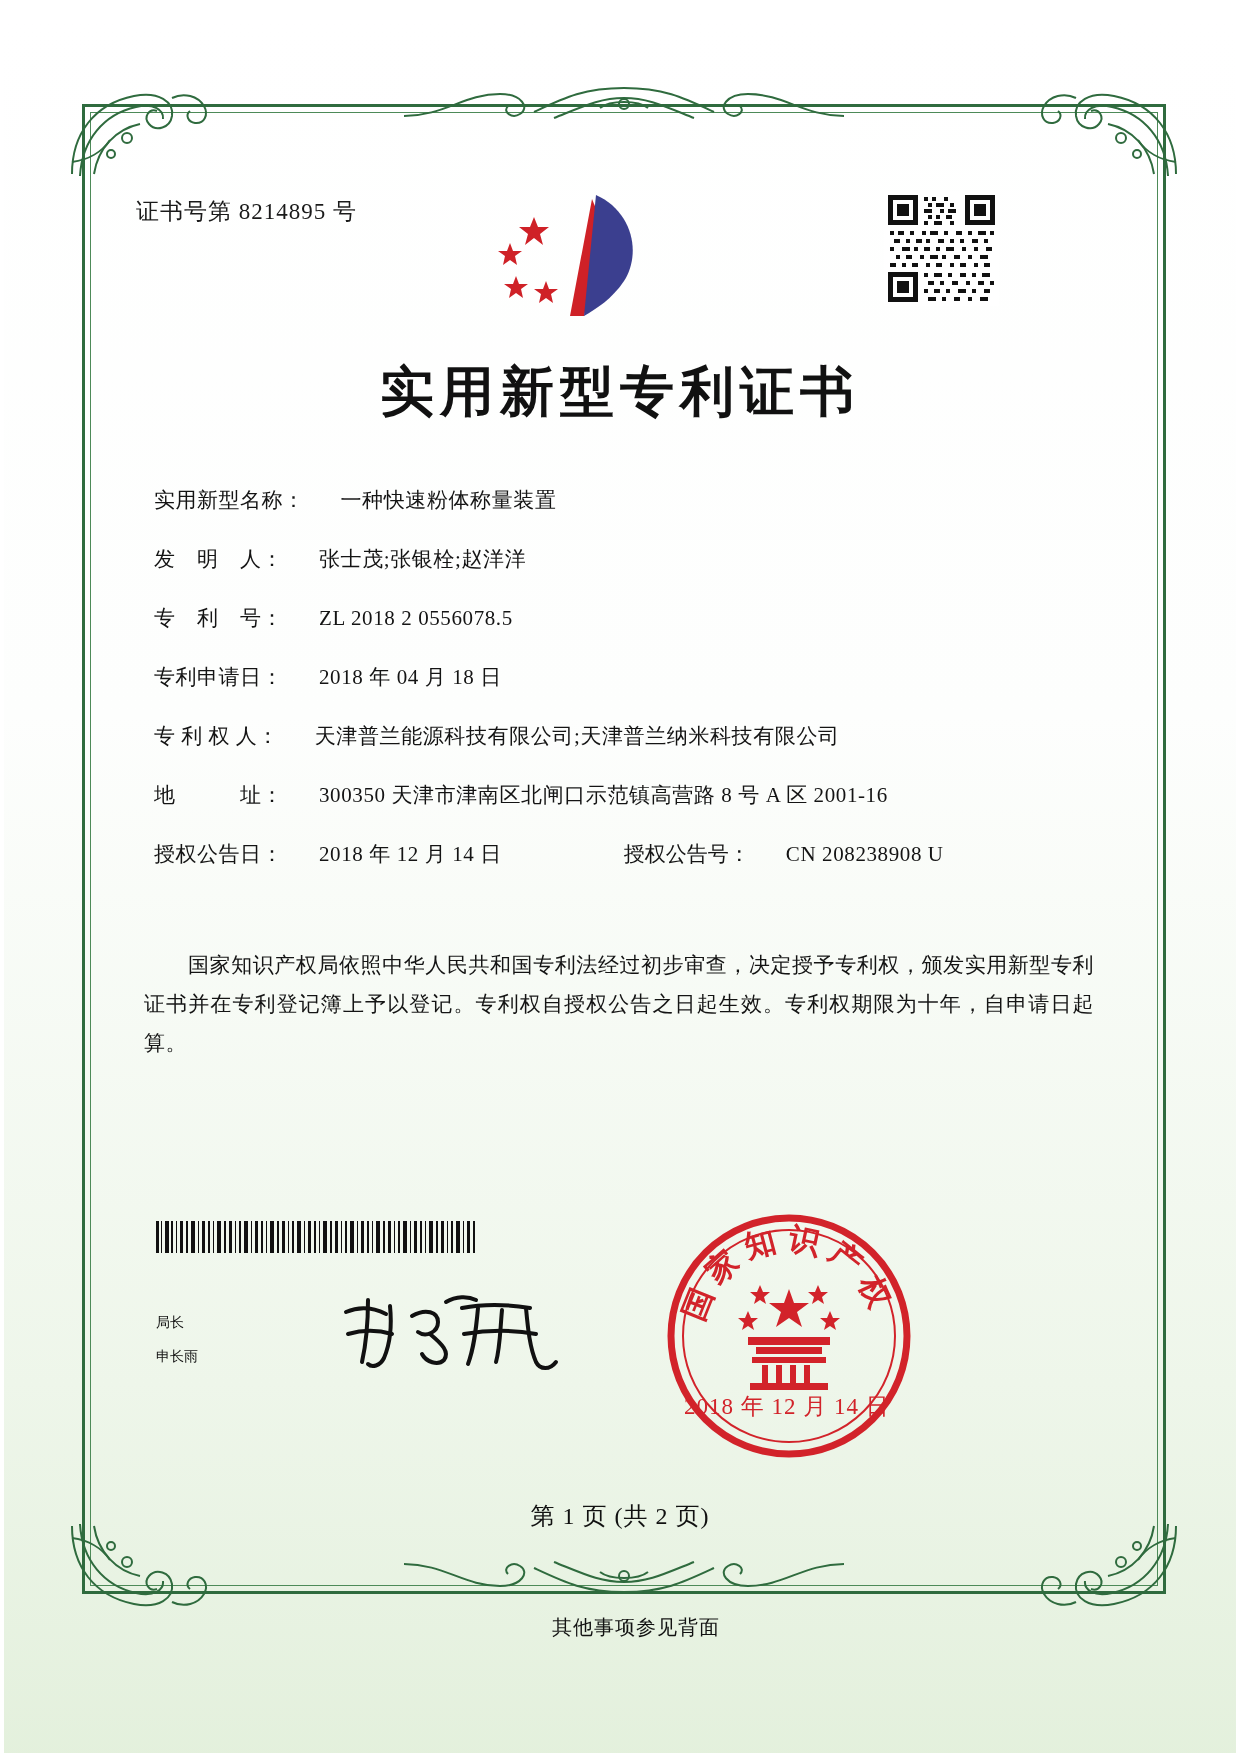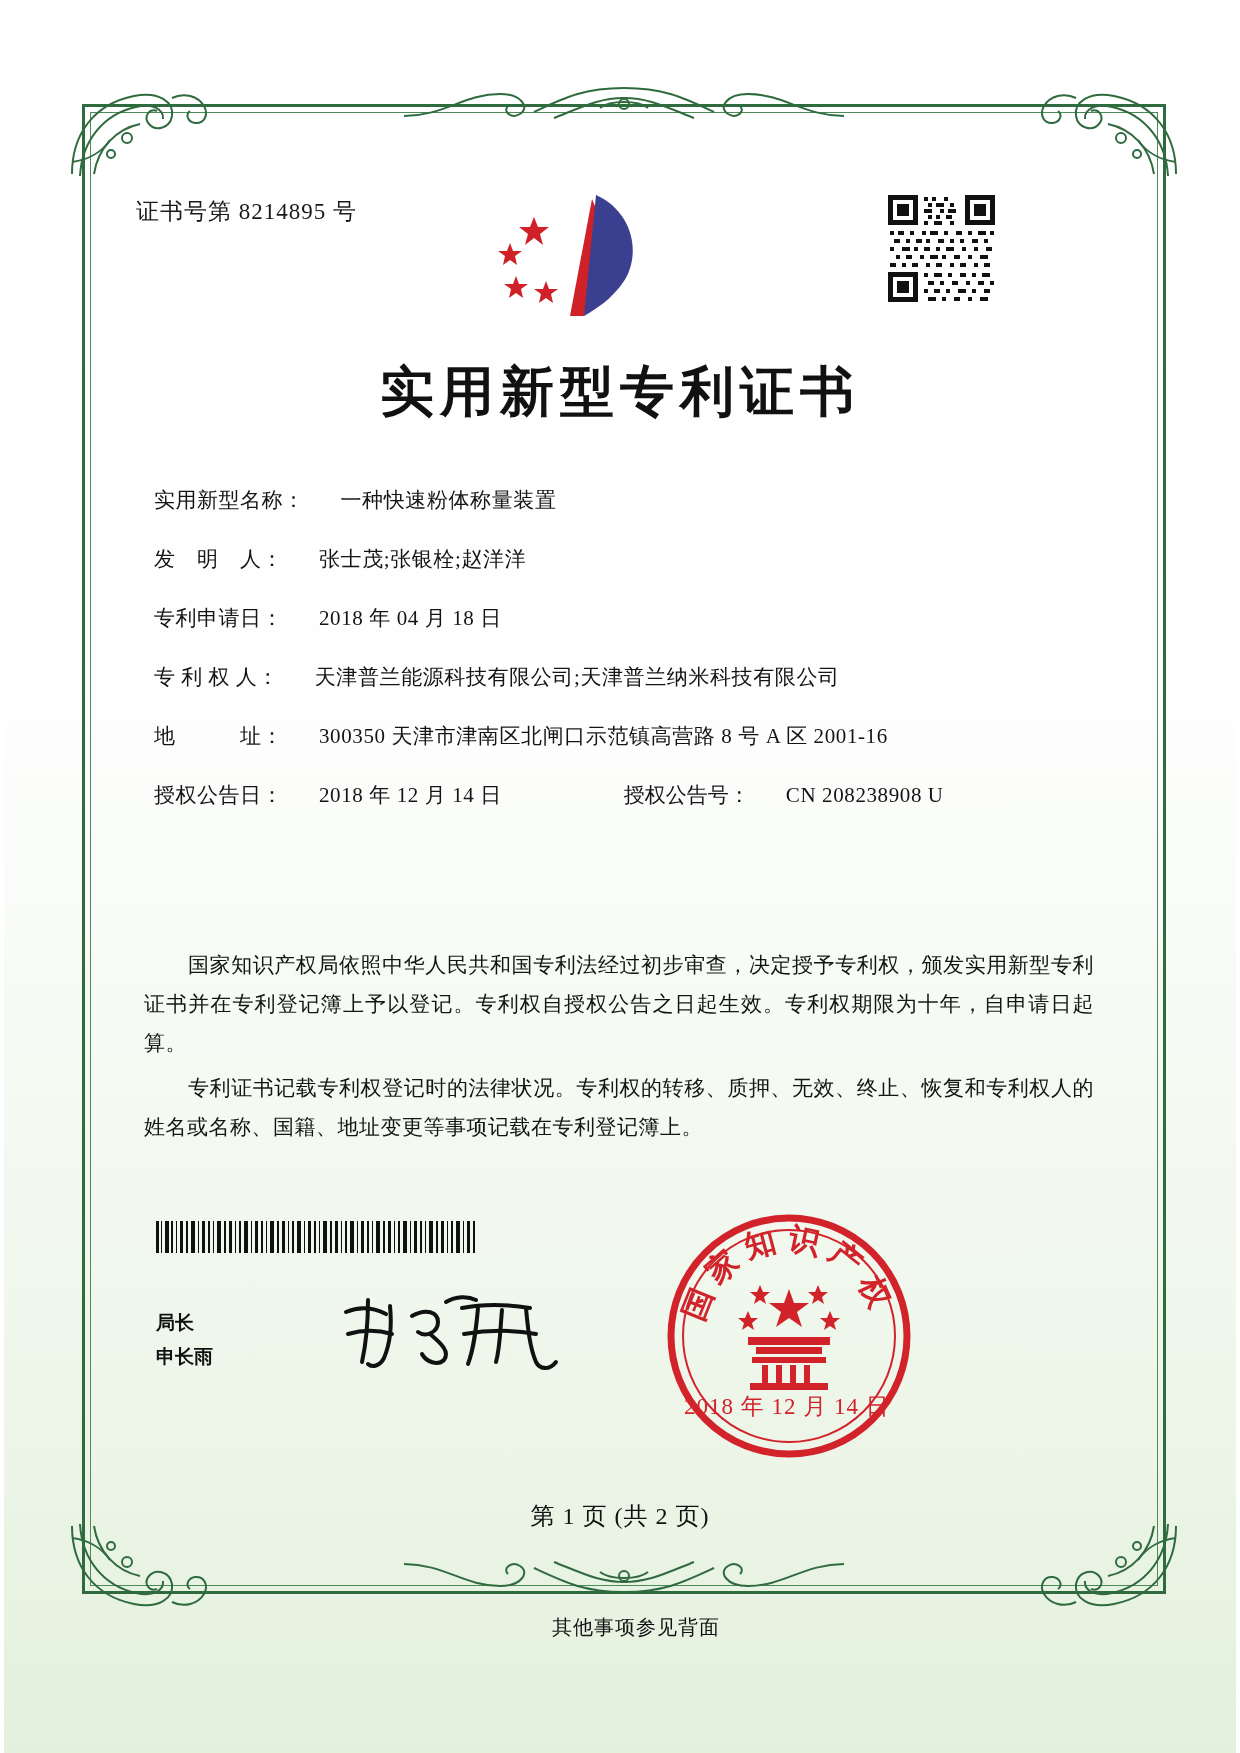--- a/index.html
+++ b/index.html
@@ -164,24 +164,24 @@
     width: 320px;
     height: 32px;
   }
   .barcode svg { display:block; width:100%; height:100%; }
 
   
   .sig-block {
     position: absolute;
     left: 152px;
     top: 1290px;
-    font-size: 19px;
+    font-size: 14px;
     color: #111;
     line-height: 34px;
-    font-weight: bold;
+    font-weight: normal;
   }
   .signature {
     position: absolute;
     left: 330px;
     top: 1270px;
     width: 250px;
     height: 90px;
     color: #111;
   }
   .signature svg { width:100%; height:100%; display:block; }
@@ -419,20 +419,24 @@
   <div class="fields">
     <div class="field-row">
       <span class="field-label">实用新型名称：</span>
       <span class="field-value">一种快速粉体称量装置</span>
     </div>
     <div class="field-row">
       <span class="field-label">发　明　人：</span>
       <span class="field-value">张士茂;张银栓;赵洋洋</span>
     </div>
     <div class="field-row">
+      <span class="field-label">专　利　号：</span>
+      <span class="field-value">ZL 2018 2 0556078.5</span>
+    </div>
+    <div class="field-row">
       <span class="field-label">专利申请日：</span>
       <span class="field-value">2018 年 04 月 18 日</span>
     </div>
     <div class="field-row">
       <span class="field-label">专 利 权 人：</span>
       <span class="field-value">天津普兰能源科技有限公司;天津普兰纳米科技有限公司</span>
     </div>
     <div class="field-row">
       <span class="field-label">地　　　址：</span>
       <span class="field-value">300350 天津市津南区北闸口示范镇高营路 8 号 A 区 2001-16</span>
@@ -440,21 +444,20 @@
     <div class="field-row double">
       <span class="field-label">授权公告日：</span>
       <span class="field-value">2018 年 12 月 14 日</span>
       <span class="second-label">授权公告号：</span>
       <span class="field-value">CN 208238908 U</span>
     </div>
   </div>
 
   <div class="paras">
     <p>国家知识产权局依照中华人民共和国专利法经过初步审查，决定授予专利权，颁发实用新型专利证书并在专利登记簿上予以登记。专利权自授权公告之日起生效。专利权期限为十年，自申请日起算。</p>
-    <p>专利证书记载专利权登记时的法律状况。专利权的转移、质押、无效、终止、恢复和专利权人的姓名或名称、国籍、地址变更等事项记载在专利登记簿上。</p>
   </div>
 
   <div class="barcode">
     <svg viewBox="0 0 320 32" preserveAspectRatio="none">
       <g fill="#111">
         <rect x="0" y="0" width="3" height="32"></rect>
           <rect x="5" y="0" width="1" height="32"></rect>
         <rect x="9" y="0" width="4" height="32"></rect>
           <rect x="15" y="0" width="2" height="32"></rect>
         <rect x="20" y="0" width="1" height="32"></rect>

